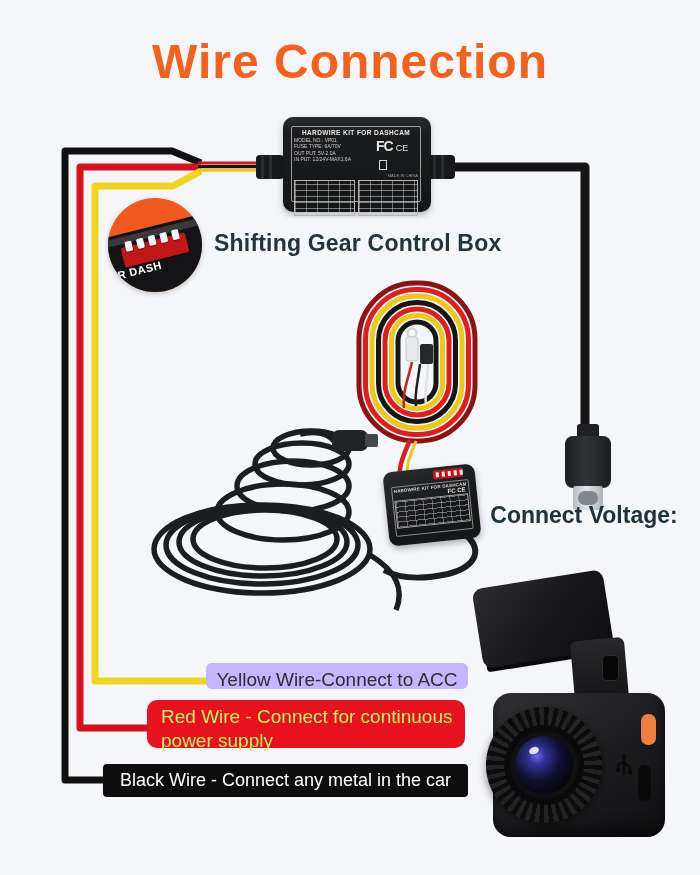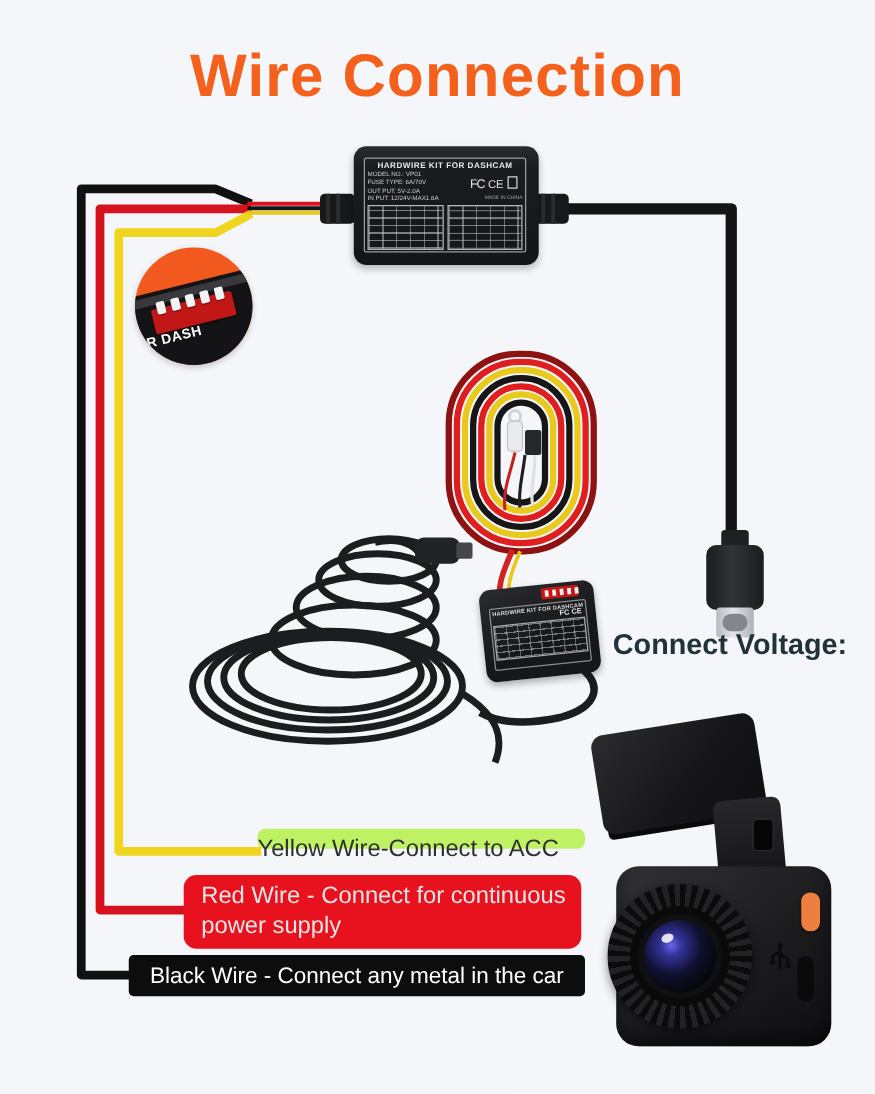--- a/index.html
+++ b/index.html
@@ -14,21 +14,21 @@
 
   
   .hwbox{left:283px;top:117px;width:148px;height:95px;background:linear-gradient(180deg,#2a2b2e 0%,#1b1c1e 18%,#141517 100%);
          border-radius:10px;box-shadow:0 3px 6px rgba(0,0,0,.25);}
   .hwlabel{position:absolute;left:8px;top:9px;width:130px;height:76px;border:1px solid #9a9a9a;
            border-radius:2px;padding:2px 2px 0 2px;box-sizing:border-box;}
   .hwtitle{font-size:6.5px;font-weight:700;color:#e9e9e9;text-align:center;letter-spacing:.4px;}
   .hwinfo{display:flex;margin-top:1px;}
   .hwlines{flex:1;font-size:5px;line-height:6.3px;color:#cfcfcf;}
   .hwmarks{width:42px;color:#e4e4e4;position:relative;}
-  .fcc{font-size:10px;font-weight:400;letter-spacing:-1px;display:inline-block;}
+  .fcc{font-size:14px;font-weight:700;letter-spacing:-1px;display:inline-block;}
   .ce{font-size:9px;font-weight:400;display:inline-block;margin-left:3px;}
   .weee{display:inline-block;width:6px;height:8px;border:1px solid #d5d5d5;margin-left:3px;position:relative;top:1px;}
   .madein{font-size:4px;color:#9f9f9f;text-align:right;}
   .hwtable{display:flex;gap:3px;margin-top:2px;height:36px;}
   .grid{flex:1;border:1px solid #b5b5b5;
         background-image:repeating-linear-gradient(0deg, rgba(210,210,210,.55) 0 1px, transparent 1px 6px),
                          repeating-linear-gradient(90deg, rgba(210,210,210,.45) 0 1px, transparent 1px 11px);}
 
   
 
@@ -84,23 +84,23 @@
   .lens-mid{position:absolute;left:49px;top:160px;width:80px;height:80px;border-radius:50%;background:#101012;border:6px solid #0a0a0b;box-sizing:border-box;}
   .lens-glass{position:absolute;left:60px;top:171px;width:58px;height:58px;border-radius:50%;
               background:radial-gradient(circle at 38% 35%, #6a66e8 0%, #33339a 16%, #101030 45%, #06060a 75%);}
   .lens-glint{position:absolute;left:74px;top:182px;width:10px;height:7px;border-radius:50%;background:rgba(255,255,255,.85);transform:rotate(-20deg);}
   .cam-btn{position:absolute;left:186px;top:149px;width:15px;height:31px;background:#ee7f3e;border-radius:7px;box-shadow:0 1px 2px rgba(0,0,0,.5);}
   .sd-slot{position:absolute;left:183px;top:200px;width:13px;height:36px;background:#0a0a0b;border-radius:6px;}
   .usb-glyph{position:absolute;left:160px;top:188px;}
 
   
   .lab{border-radius:6px;font-size:19px;}
-  .lab-yellow{left:206px;top:663px;width:262px;height:16px;line-height:33px;text-align:left;
-              background:#bef264;color:#2e2e2e;}
-  .lab-red{left:147px;top:700px;width:318px;height:59px;background:#e8111e;color:#e5e5e5;border-radius:10px;
+  .lab-yellow{left:206px;top:663px;width:262px;height:26px;line-height:33px;text-align:center;
+              background:#c4b5fd;color:#2e2e2e;}
+  .lab-red{left:147px;top:700px;width:318px;height:48px;background:#e8111e;color:#bef264;border-radius:10px;
            padding:5px 6px 0 14px;box-sizing:border-box;line-height:24px;}
   .lab-black{left:103px;top:764px;width:365px;height:33px;line-height:33px;text-align:center;
              background:#0d0d0d;color:#fff;border-radius:4px;font-size:18px;}
 </style>
 </head>
 <body>
 
 <div id="canvas">
 
   <svg class="abs" width="700" height="875" viewBox="0 0 700 875" style="left:0;top:0;">
@@ -208,20 +208,21 @@
     <div class="dip">
       <span class="lever" style="left:5px;"></span>
       <span class="lever" style="left:17px;"></span>
       <span class="lever" style="left:29px;"></span>
       <span class="lever" style="left:41px;"></span>
       <span class="lever" style="left:53px;"></span>
     </div>
     <div class="inset-text">FOR DASH</div>
   </div>
 
+  <div class="abs caption">Shifting Gear Control Box</div>
 
   <div class="abs usbc-neck"></div>
   <div class="abs usbc-body"></div>
   <div class="abs usbc-tip"></div>
   <div class="abs usbc-slot"></div>
 
   <div class="abs outvolt">
     <div>Connect Voltage:</div>
   </div>
 

